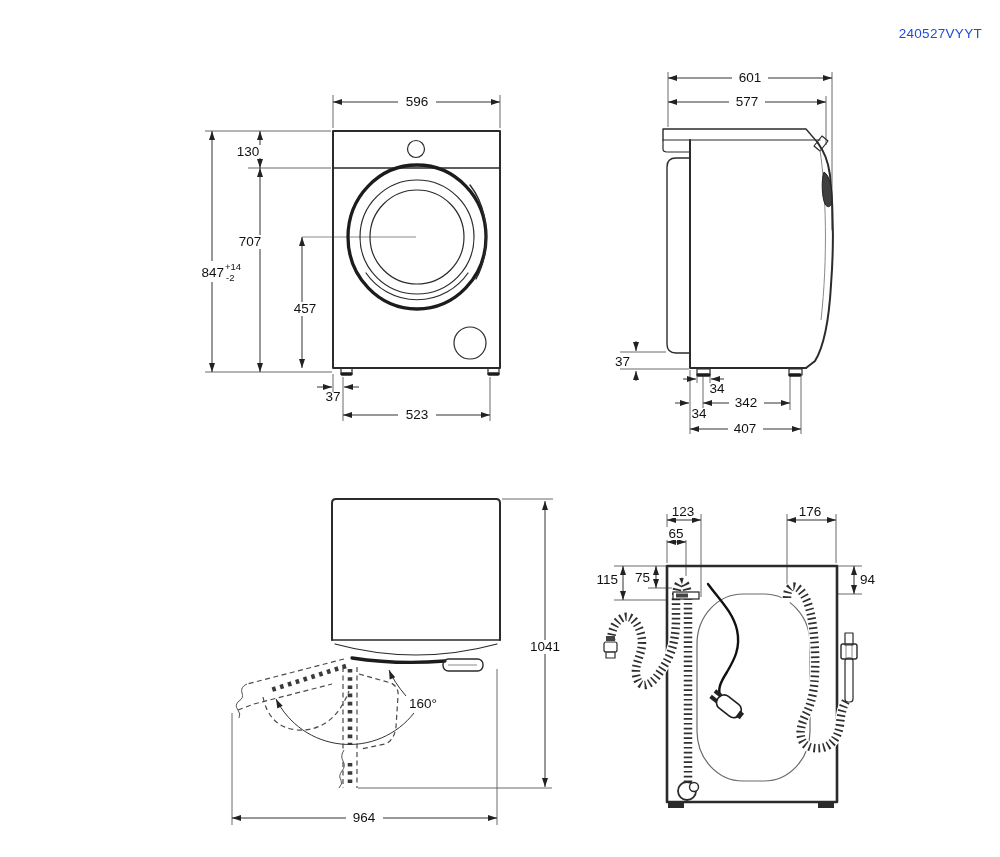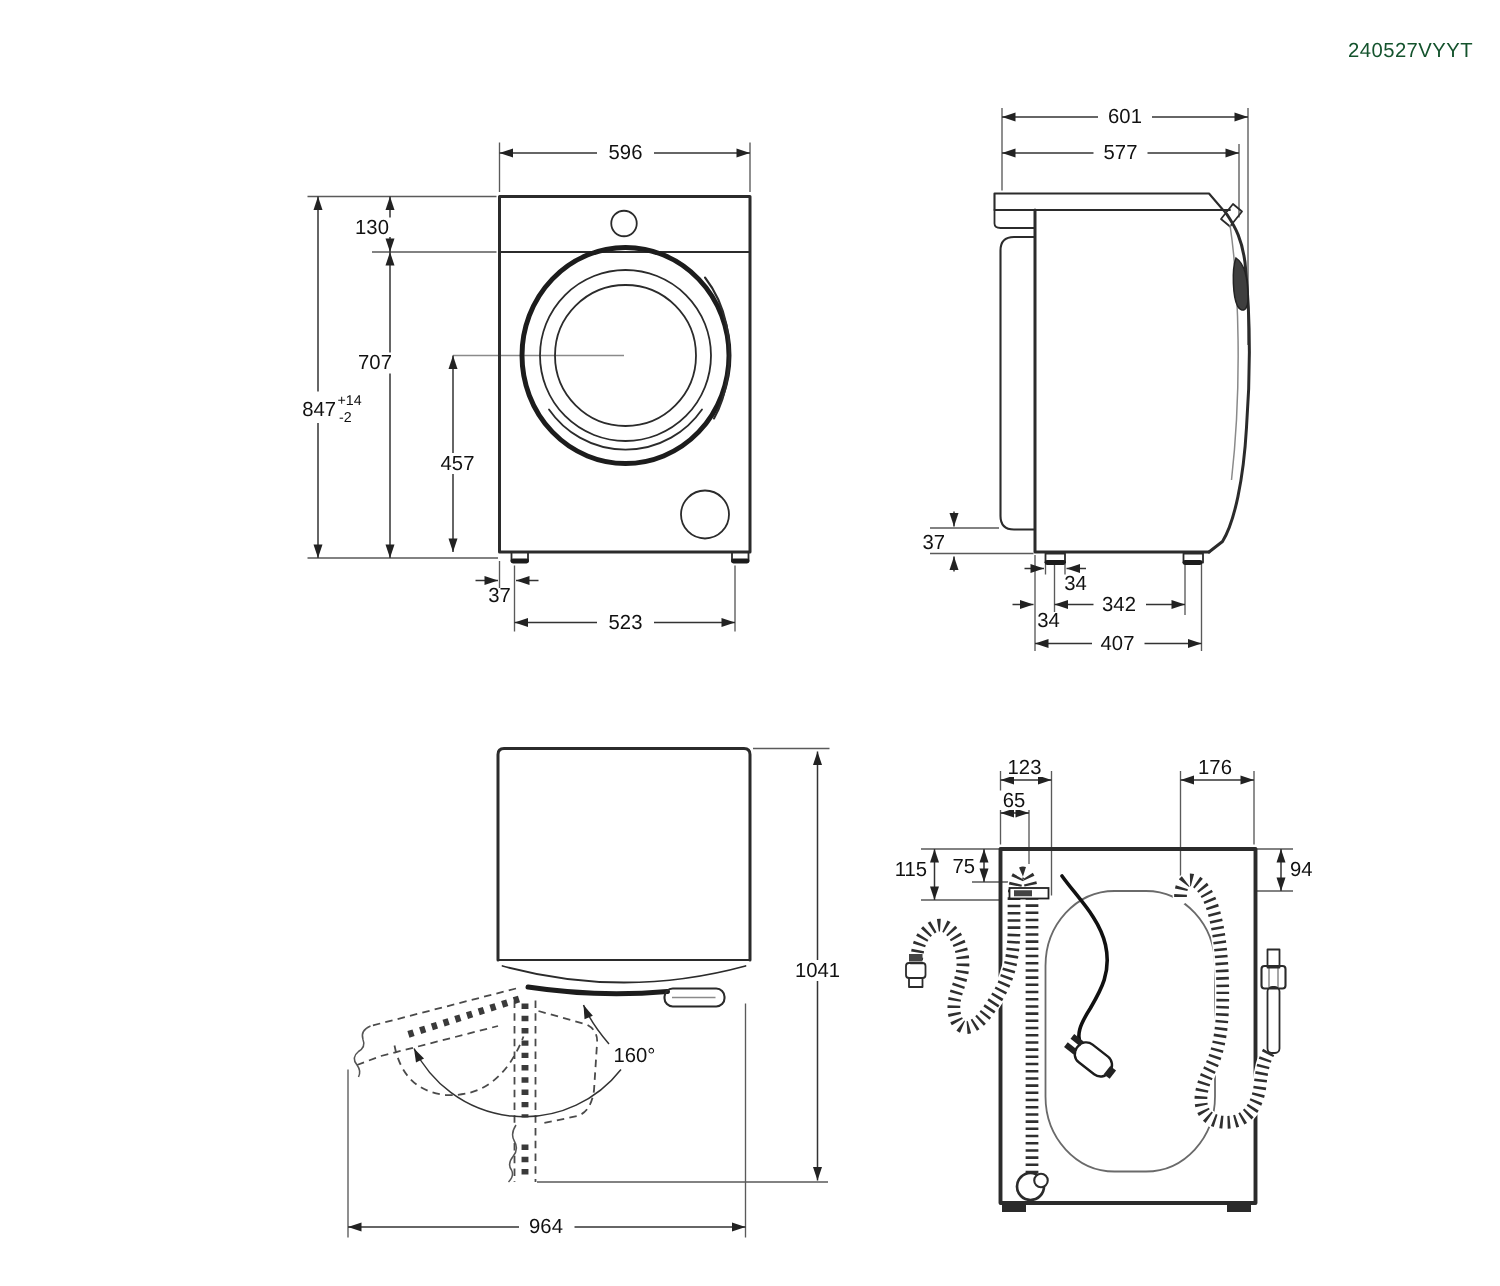--- a/index.html
+++ b/index.html
@@ -1,18 +1,18 @@
 <!DOCTYPE html>
 <html><head>
 <meta charset="utf-8">
 <style>
   html,body{margin:0;padding:0;background:#fff;}
   #stage{position:relative;width:1000px;height:857px;background:#fff;overflow:hidden;
          font-family:"Liberation Sans",sans-serif;}
-  #doc-code{position:absolute;top:26px;right:18px;font-size:13.5px;color:#14532d;letter-spacing:.3px;}
+  #doc-code{position:absolute;top:26px;right:18px;font-size:13.5px;color:#1d4ed8;letter-spacing:.3px;}
   svg{position:absolute;left:0;top:0;}
   svg text{font-family:"Liberation Sans",sans-serif;font-size:13.5px;fill:#111;}
   svg text.sm{font-size:9.5px;}
   .outline{fill:none;stroke:#2b2b2b;stroke-width:1.8;stroke-linejoin:round;stroke-linecap:round;}
   .w2{stroke-width:2;} .w26{stroke-width:2.6;} .w14{stroke-width:1.4;} .w12{stroke-width:1.2;}
   .thick{fill:none;stroke:#1c1c1c;stroke-width:3.3;stroke-linecap:round;}
   .lite{fill:none;stroke:#8a8a8a;stroke-width:1;}
   .dim{stroke:#333;stroke-width:1;fill:none;marker-start:url(#ar);marker-end:url(#ar);}
   .arr{stroke:#333;stroke-width:1;fill:none;marker-end:url(#ar);}
   .ext{stroke:#5a5a5a;stroke-width:.9;fill:none;}

